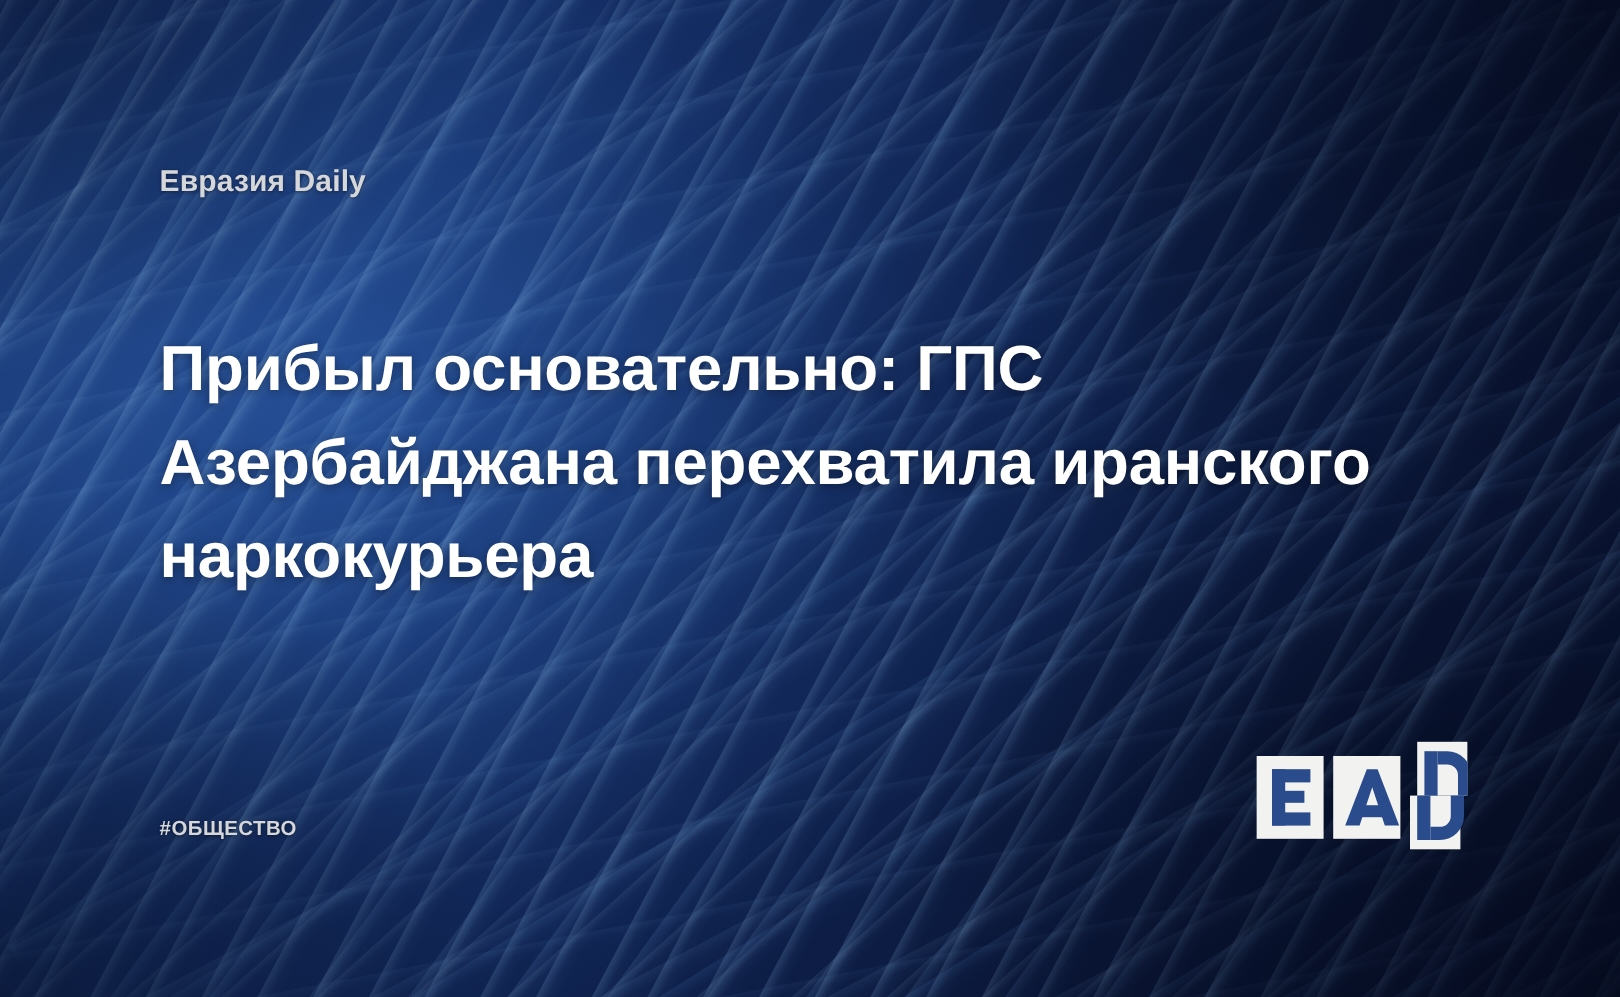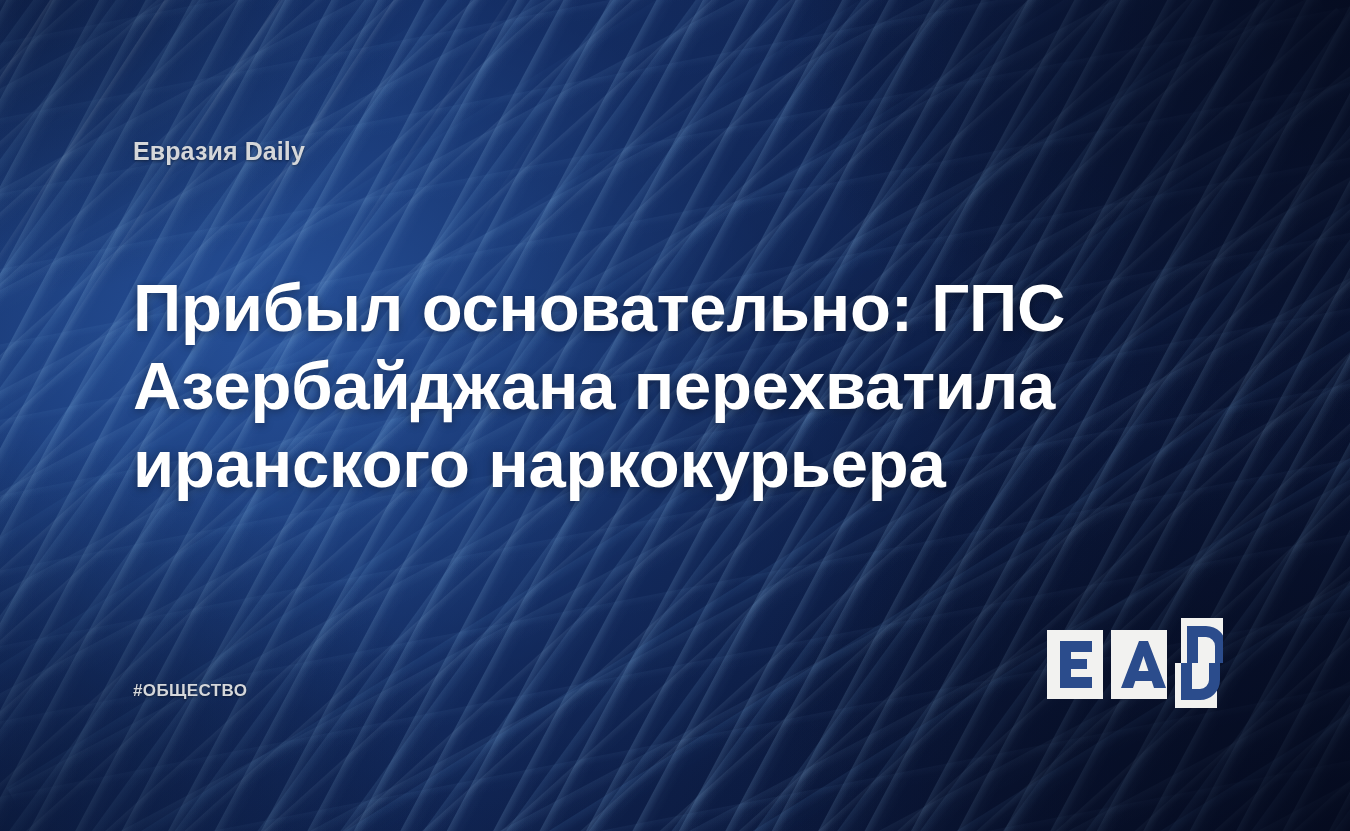--- a/index.html
+++ b/index.html
@@ -179,21 +179,21 @@
     white-space: nowrap;
     text-shadow: 0 1px 3px rgba(0, 0, 0, .45);
   }
 
   .headline {
     position: absolute;
     left: 133px;
     top: 269px;
     width: 1060px;
     margin: 0;
-    font-size: 67px;
+    font-size: 53px;
     line-height: 78px;
     font-weight: bold;
     color: #ffffff;
     letter-spacing: -0.2px;
     text-shadow: 0 2px 8px rgba(0, 0, 0, .35);
   }
 
   .tag {
     position: absolute;
     left: 133px;

